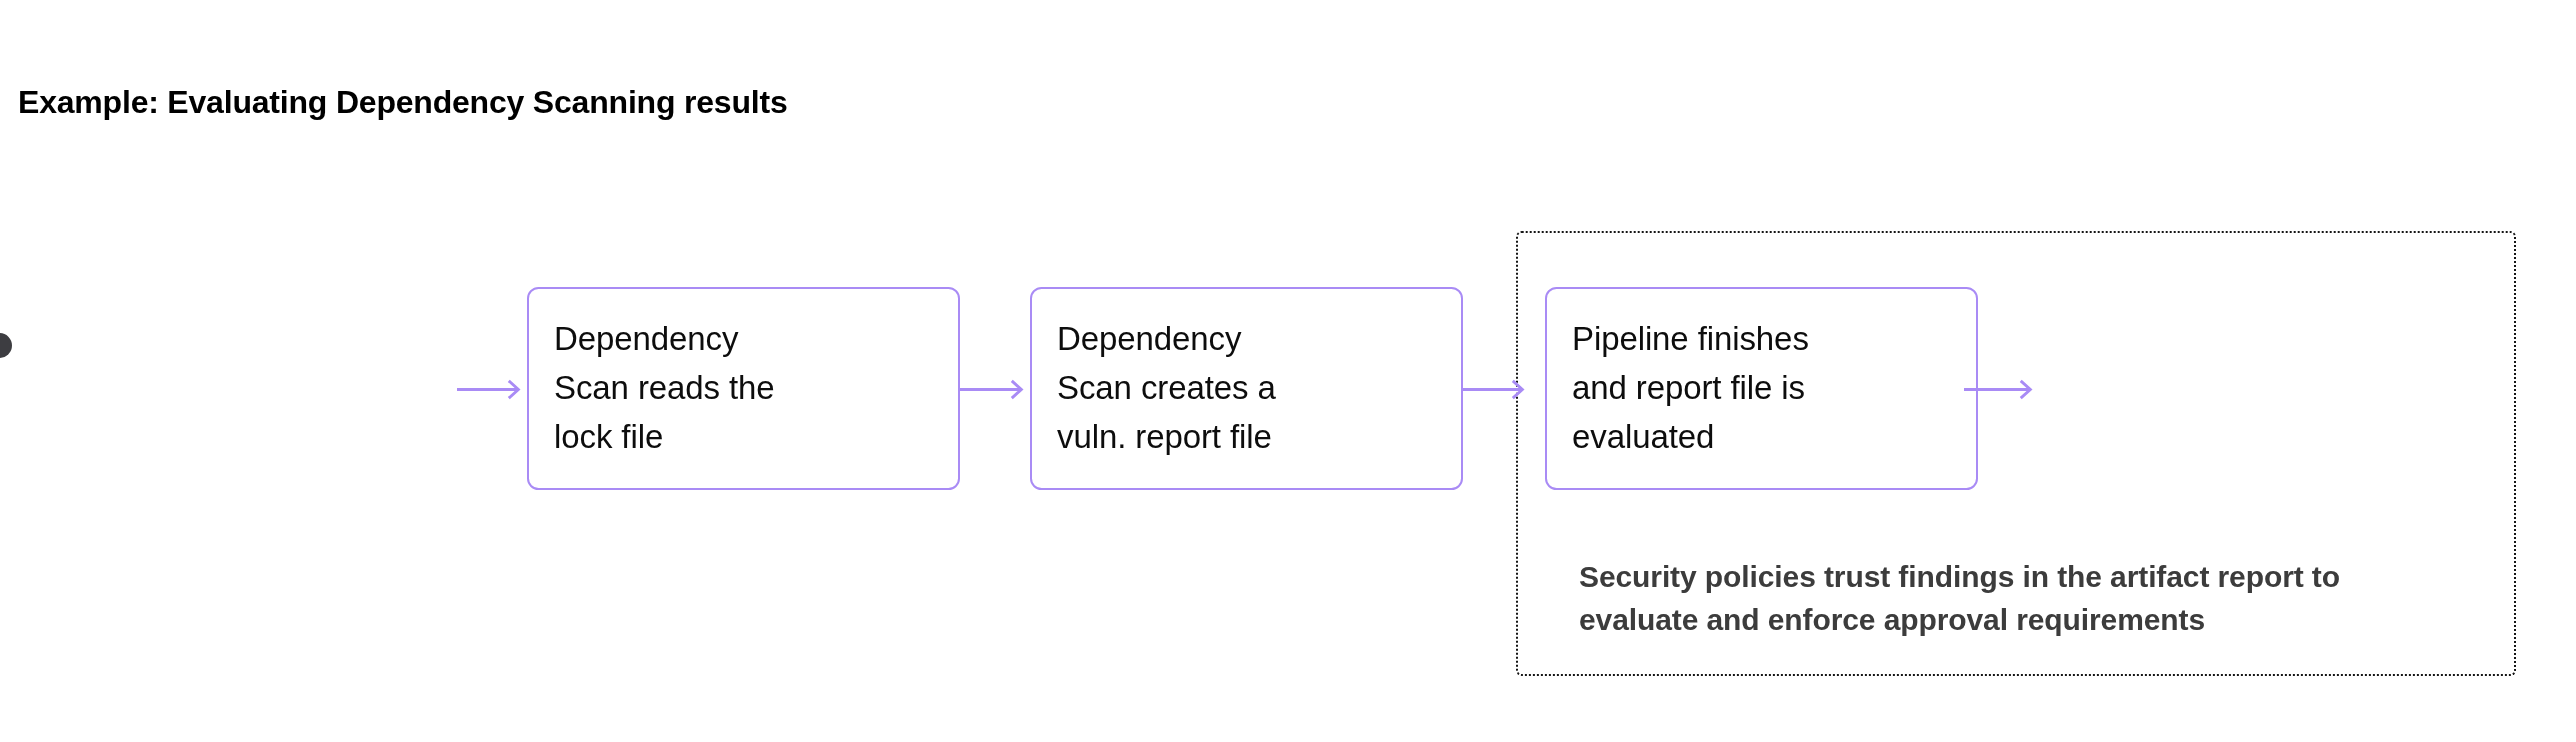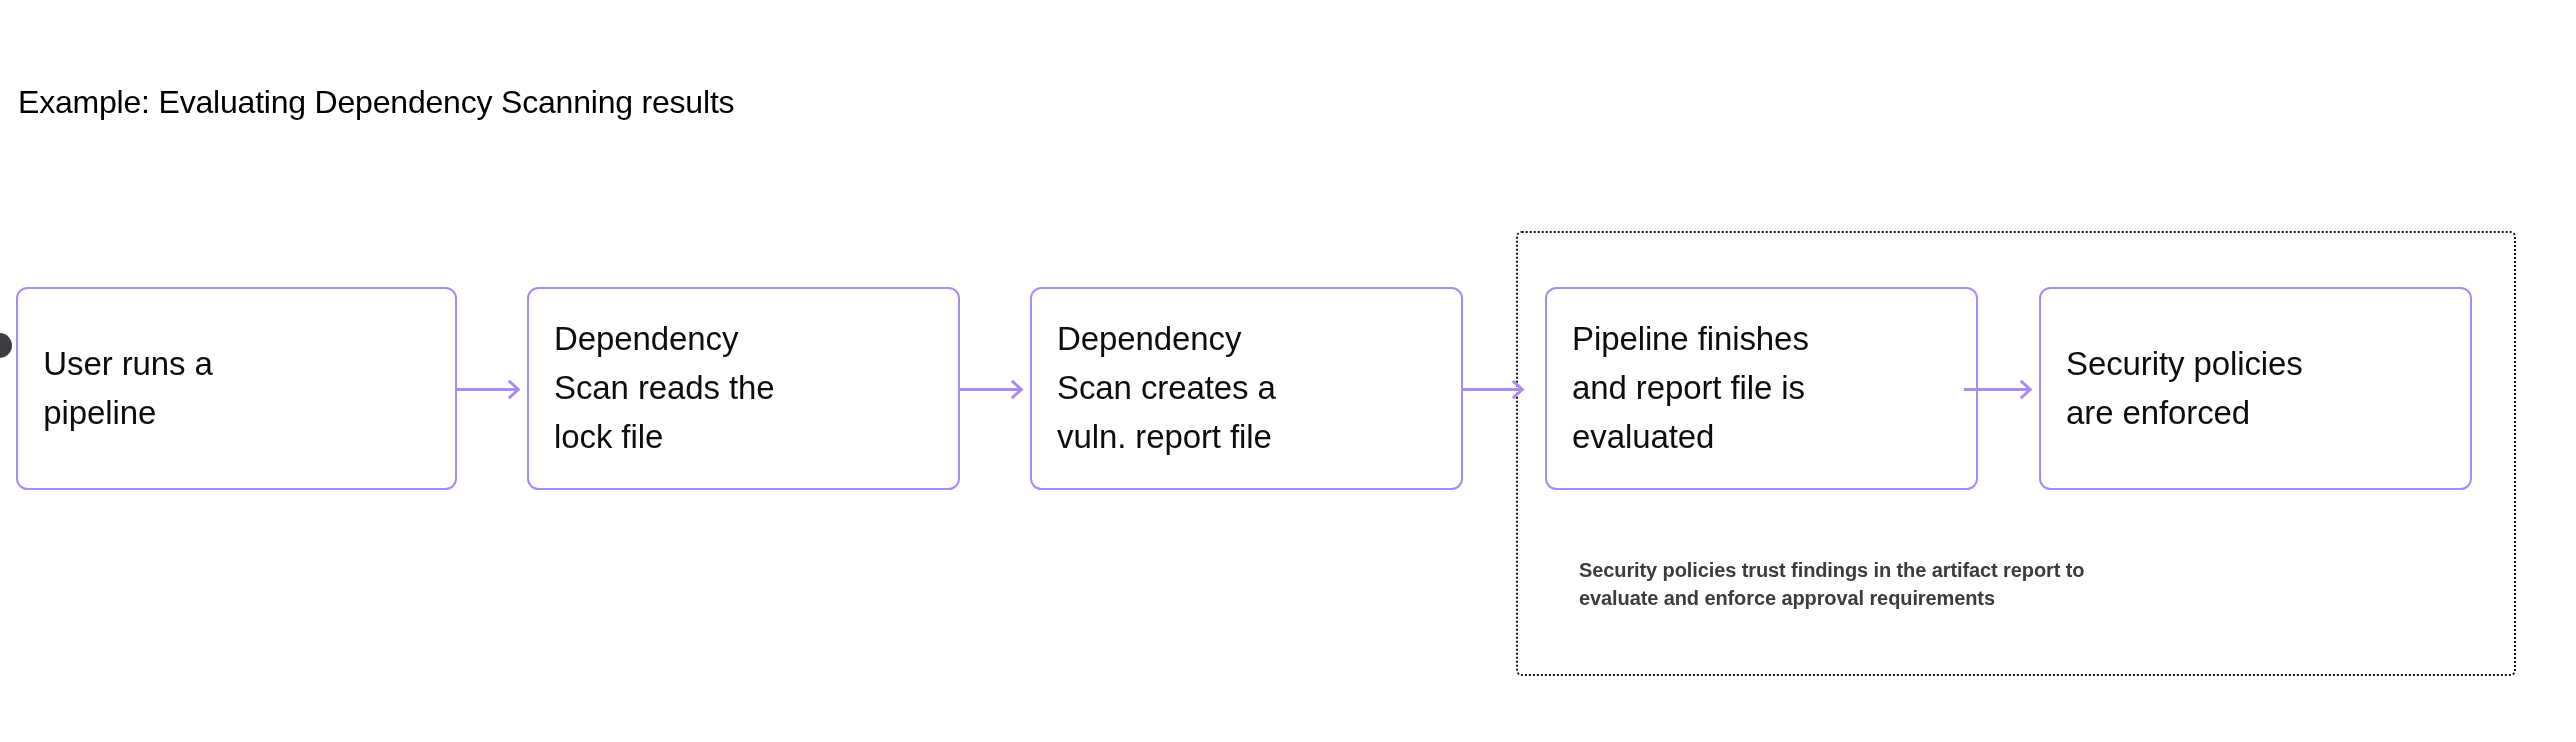--- a/index.html
+++ b/index.html
@@ -15,21 +15,21 @@
     font-family: "Liberation Sans", sans-serif;
     -webkit-font-smoothing: antialiased;
   }
 
   
   .page-title {
     position: absolute;
     left: 18px;
     top: 84px;
     font-size: 32px;
-    font-weight: normal;
+    font-weight: bold;
     color: #000000;
     letter-spacing: -0.2px;
     white-space: nowrap;
   }
 
   
   .diagram {
     position: absolute;
     left: 0;
     top: 0;
@@ -95,41 +95,37 @@
     box-sizing: border-box;
     border: 2.9px dotted #151515;
     border-radius: 5.7px;
     background: transparent;
   }
   .group-caption {
     position: absolute;
     left: 1579px;
     top: 556px;
     width: 891px;
-    font-size: 20px;
+    font-size: 30px;
     font-weight: bold;
     line-height: 1.42;
     color: #3c3c3c;
     letter-spacing: -0.1px;
     white-space: pre-line;
   }
 </style>
 </head>
 <body>
 
 <div class="page-title">Example: Evaluating Dependency Scanning results</div>
 
 <div class="diagram">
 
   <div class="edge-handle"></div>
 
-  <div class="node node-1">
-    <div class="node-label">User runs a
-pipeline</div>
-  </div>
 
   <div class="arrow arrow-1">
     <svg width="100%" height="23" viewBox="0 0 73 24" preserveAspectRatio="none">
       <line x1="0" y1="12" x2="63" y2="12" stroke="#a98bf5" stroke-width="3"></line>
       <polyline points="54,3 64,12 54,21" fill="none" stroke="#a98bf5" stroke-width="3"></polyline>
     </svg>
   </div>
 
   <div class="node node-2">
     <div class="node-label">Dependency
@@ -165,22 +161,18 @@
 evaluated</div>
   </div>
 
   <div class="arrow arrow-4">
     <svg width="100%" height="23" viewBox="0 0 78 24" preserveAspectRatio="none">
       <line x1="0" y1="12" x2="68" y2="12" stroke="#a98bf5" stroke-width="3"></line>
       <polyline points="59,3 69,12 59,21" fill="none" stroke="#a98bf5" stroke-width="3"></polyline>
     </svg>
   </div>
 
-  <div class="node node-5">
-    <div class="node-label">Security policies
-are enforced</div>
-  </div>
 
   <div class="group-caption">Security policies trust findings in the artifact report to
 evaluate and enforce approval requirements</div>
 
 </div>
 
 
 </body></html>

